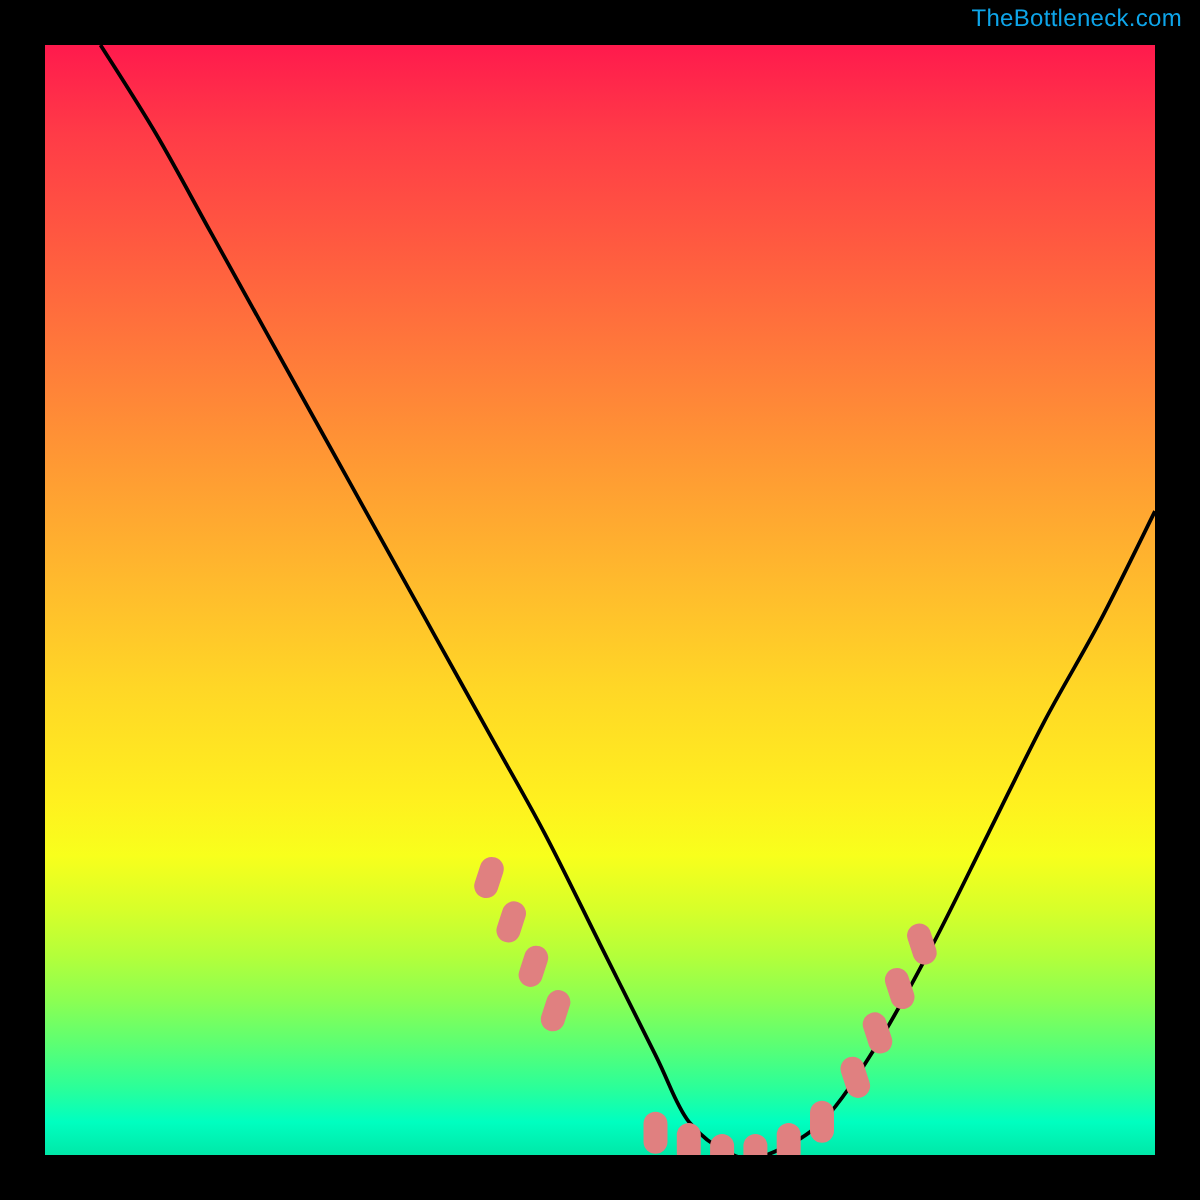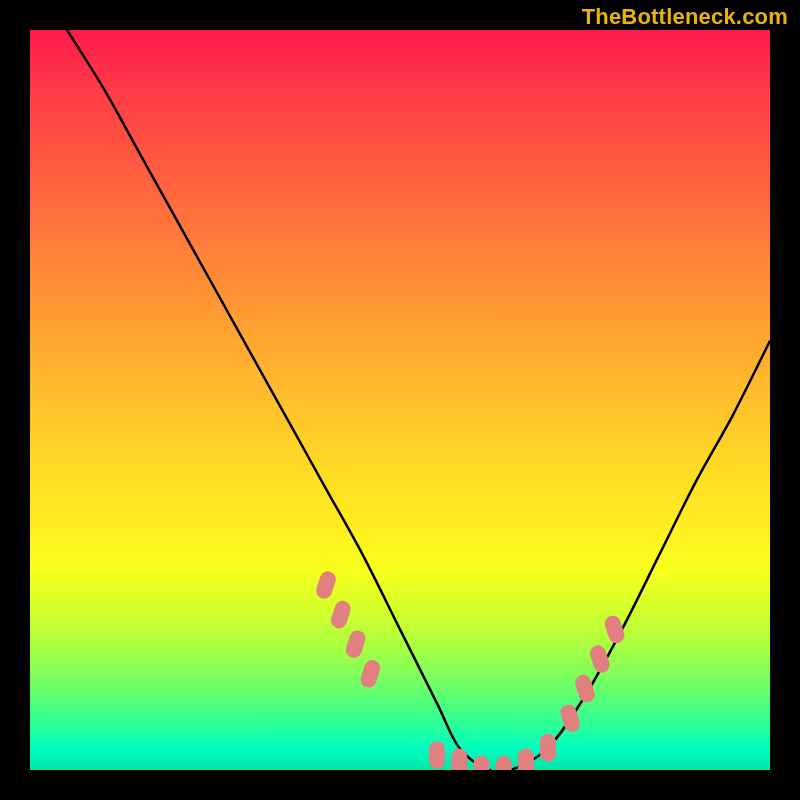--- a/index.html
+++ b/index.html
@@ -43,23 +43,23 @@
       #5cff73 90%,
       #2aff9a 94%,
       #00ffc0 97%,
       #00e8a8 100%
     );
   }
   .watermark {
     position: absolute;
     top: 4px;
     right: 12px;
-    color: #eab308;
-    font-size: 22px;
-    font-weight: 700;
+    color: #0ea5e9;
+    font-size: 16px;
+    font-weight: 400;
     letter-spacing: 0.2px;
     z-index: 5;
     user-select: none;
   }
   svg.curve {
     position: absolute;
     left: 0;
     top: 0;
     width: 740px;
     height: 740px;

